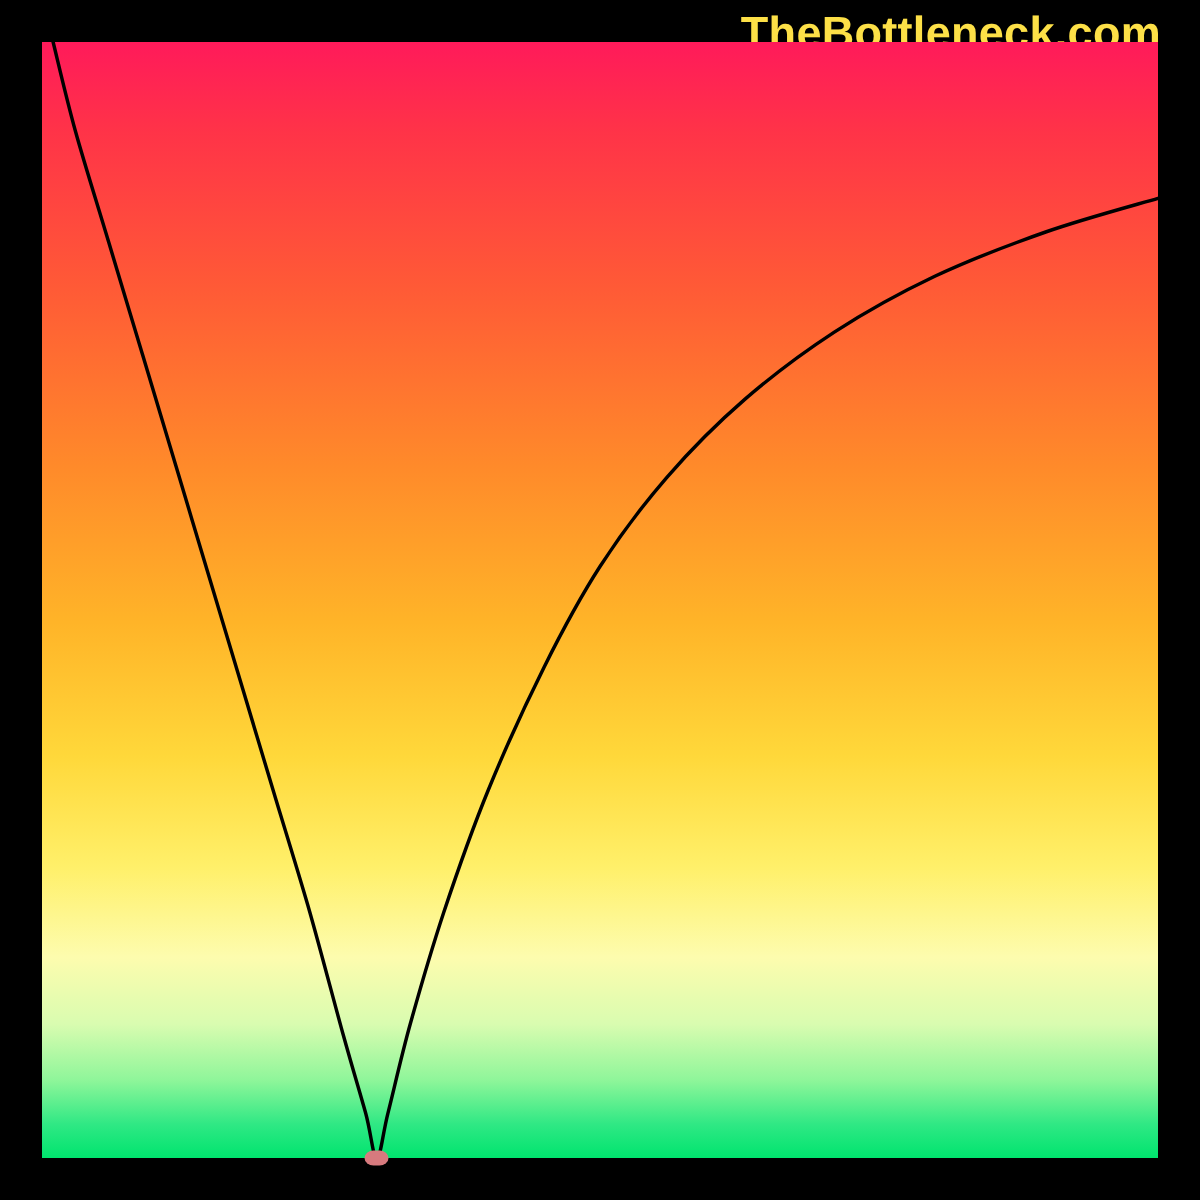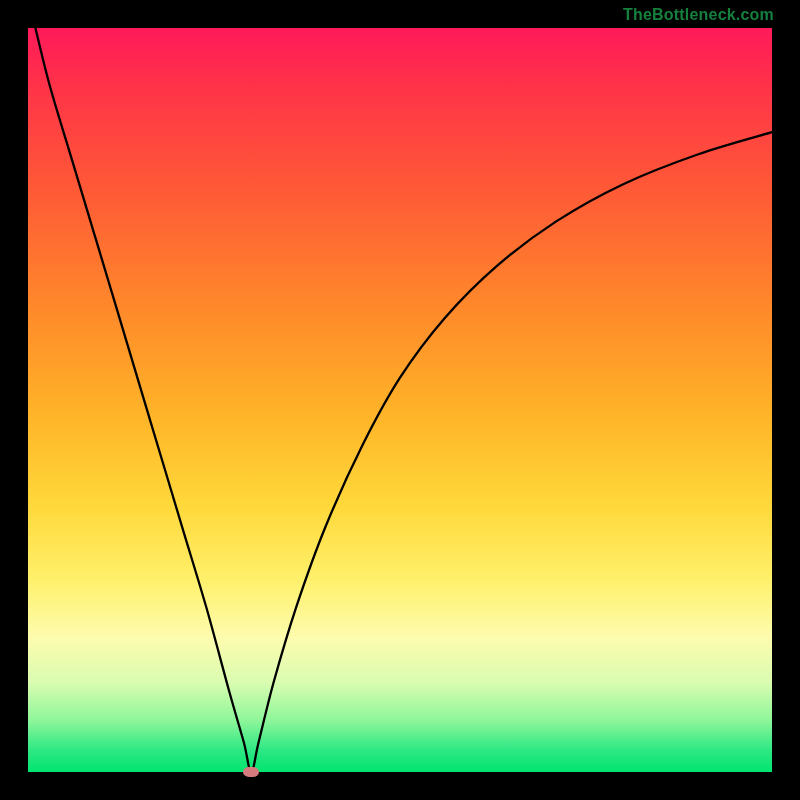--- a/index.html
+++ b/index.html
@@ -37,22 +37,22 @@
       #d9fcb0 88%,
       #8ff69a 93%,
       #2fe884 97%,
       #00e46e 100%
     );
   }
   .watermark {
     position: absolute;
     top: 6px;
     right: 26px;
-    color: #15803d;
-    font-size: 16px;
+    color: #fde047;
+    font-size: 30px;
     font-weight: 600;
     letter-spacing: 0.2px;
     user-select: none;
     text-align: right;
   }
   svg.curve {
     position: absolute;
     left: 0;
     top: 0;
     width: 744px;

